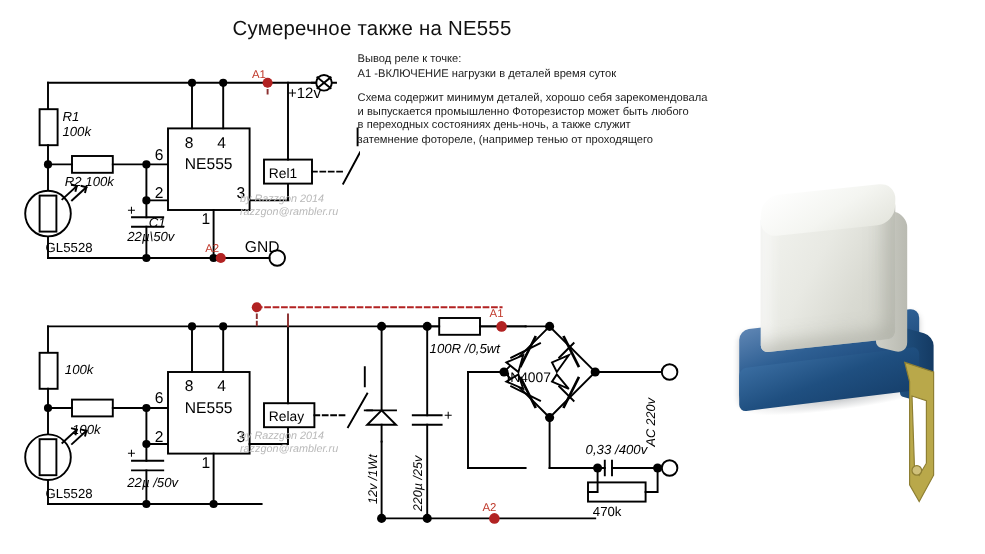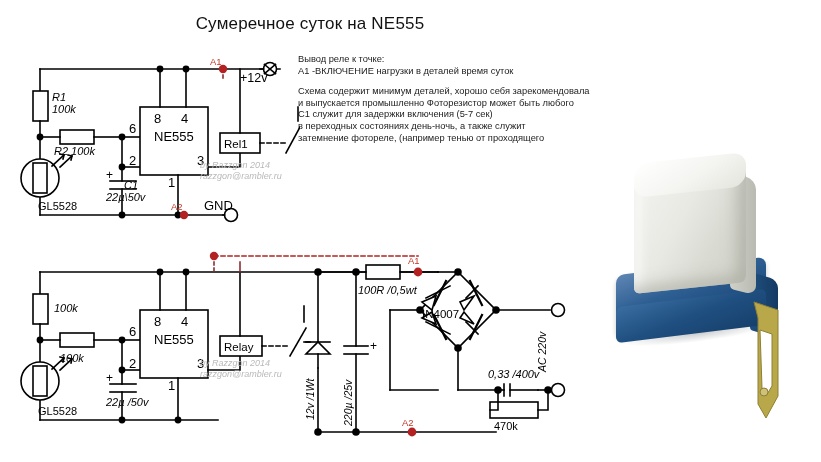--- a/index.html
+++ b/index.html
@@ -10,21 +10,21 @@
 
   
   .title{
     position:absolute; left:0; top:14px; width:620px;
     text-align:center; font-size:17px; color:#111;
     font-family:"Liberation Sans", sans-serif; letter-spacing:.2px;
   }
 
   
   .notes{
-    position:absolute; left:298px; top:54px; width:352px;
+    position:absolute; left:298px; top:44px; width:352px;
     font-size:9.3px; line-height:11.6px; color:#1b1b1b;
     font-family:"Liberation Sans", sans-serif;
   }
   .notes .para{margin:0 0 0 0;}
   .notes .gap{height:9px;}
 
   
   svg{display:block;}
   .sch text{font-family:"Liberation Sans", sans-serif;}
 
@@ -68,29 +68,28 @@
   }
   .ph-shadow{
     position:absolute; left:22px; top:168px; width:150px; height:16px;
     background:radial-gradient(ellipse at center, rgba(120,125,130,.35), rgba(255,255,255,0) 70%);
     transform:skewY(-7deg);
   }
 </style>
 </head>
 <body>
 
-<div class="title">Сумеречное суток на NE555</div>
+<div class="title">Сумеречное также на NE555</div>
 
 <div class="notes">
   <div class="para">Вывод реле к точке:</div>
   <div class="para">А1 -ВКЛЮЧЕНИЕ нагрузки в деталей время суток</div>
   <div class="gap"></div>
   <div class="para">Схема содержит минимум деталей, хорошо себя  зарекомендовала</div>
   <div class="para">и выпускается промышленно  Фоторезистор может быть любого</div>
-  <div class="para">С1 служит для задержки включения (5-7 сек)</div>
   <div class="para">в переходных состояниях день-ночь, а также служит</div>
   <div class="para">затемнение фотореле, (например тенью от проходящего</div>
 </div>
 
 <svg class="sch abs" style="left:18px;top:55px;" width="282" height="175" viewBox="0 0 282 175">
   <g stroke="#000" stroke-width="1.6" fill="none" stroke-linecap="square">
 
     <path d="M22 14 H262"></path>
 
     <path d="M22 14 V36"></path>

